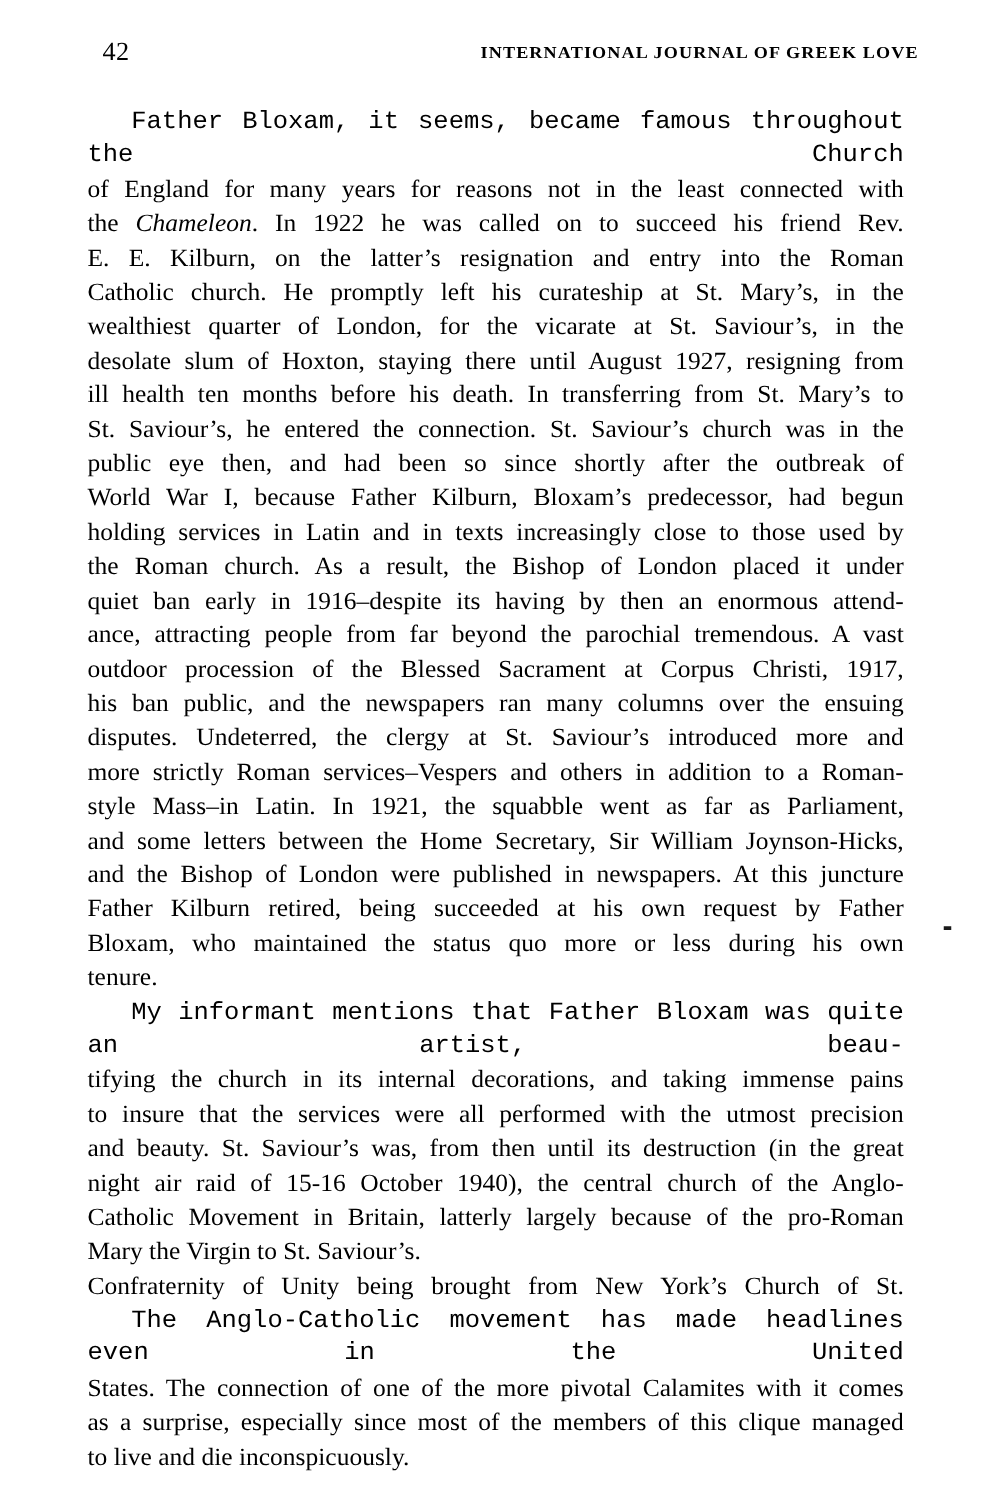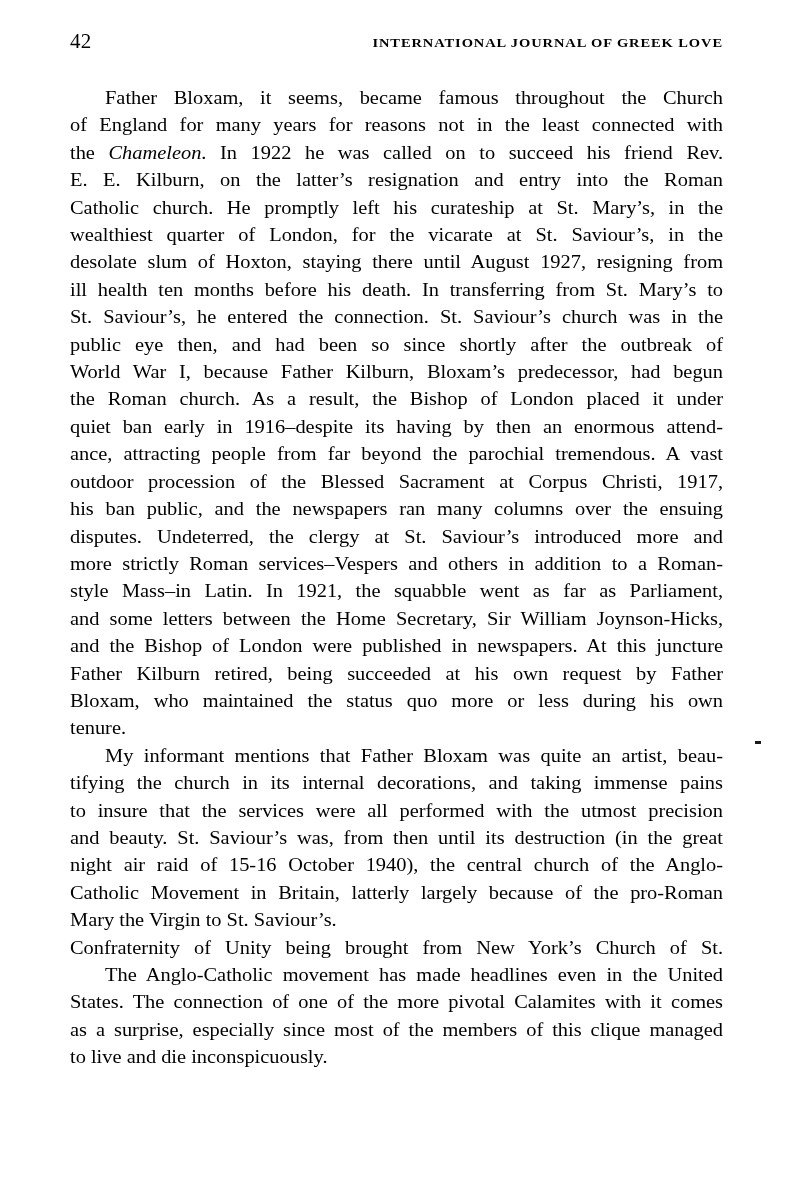--- a/index.html
+++ b/index.html
@@ -17,21 +17,21 @@
     overflow: hidden;
     font-family: "Liberation Serif", "DejaVu Serif", serif;
     color: #000000;
     -webkit-font-smoothing: none;
   }
 
   
   .running-head {
     position: absolute;
     top: 30px;
-    left: 70px;
+    left: 82px;
     width: 653px;
     height: 22px;
     text-align: right;
   }
 
   .folio {
     position: absolute;
     left: 0;
     top: 0;
     font-size: 21px;
@@ -78,20 +78,21 @@
 
   
   .ln.last {
     text-align: right;
     text-align-last: left;
   }
 
   
   .ln.indent {
     text-indent: 35px;
+    font-family: Liberation Mono, monospace;
   }
 
   .it {
     font-style: italic;
   }
 
   
   .speck {
     position: absolute;
     left: 755px;
@@ -117,20 +118,21 @@
         <span class="ln">of England for many years for reasons not in the least connected with</span>
         <span class="ln">the <span class="it">Chameleon</span>. In 1922 he was called on to succeed his friend Rev.</span>
         <span class="ln">E. E. Kilburn, on the latter’s resignation and entry into the Roman</span>
         <span class="ln">Catholic church. He promptly left his curateship at St. Mary’s, in the</span>
         <span class="ln">wealthiest quarter of London, for the vicarate at St. Saviour’s, in the</span>
         <span class="ln">desolate slum of Hoxton, staying there until August 1927, resigning from</span>
         <span class="ln">ill health ten months before his death. In transferring from St. Mary’s to</span>
         <span class="ln">St. Saviour’s, he entered the connection. St. Saviour’s church was in the</span>
         <span class="ln">public eye then, and had been so since shortly after the outbreak of</span>
         <span class="ln">World War I, because Father Kilburn, Bloxam’s predecessor, had begun</span>
+        <span class="ln">holding services in Latin and in texts increasingly close to those used by</span>
         <span class="ln">the Roman church. As a result, the Bishop of London placed it under</span>
         <span class="ln">quiet ban early in 1916–despite its having by then an enormous attend-</span>
         <span class="ln">ance, attracting people from far beyond the parochial tremendous. A vast</span>
         <span class="ln">outdoor procession of the Blessed Sacrament at Corpus Christi, 1917,</span>
         <span class="ln">his ban public, and the newspapers ran many columns over the ensuing</span>
         <span class="ln">disputes. Undeterred, the clergy at St. Saviour’s introduced more and</span>
         <span class="ln">more strictly Roman services–Vespers and others in addition to a Roman-</span>
         <span class="ln">style Mass–in Latin. In 1921, the squabble went as far as Parliament,</span>
         <span class="ln">and some letters between the Home Secretary, Sir William Joynson-Hicks,</span>
         <span class="ln">and the Bishop of London were published in newspapers. At this juncture</span>

